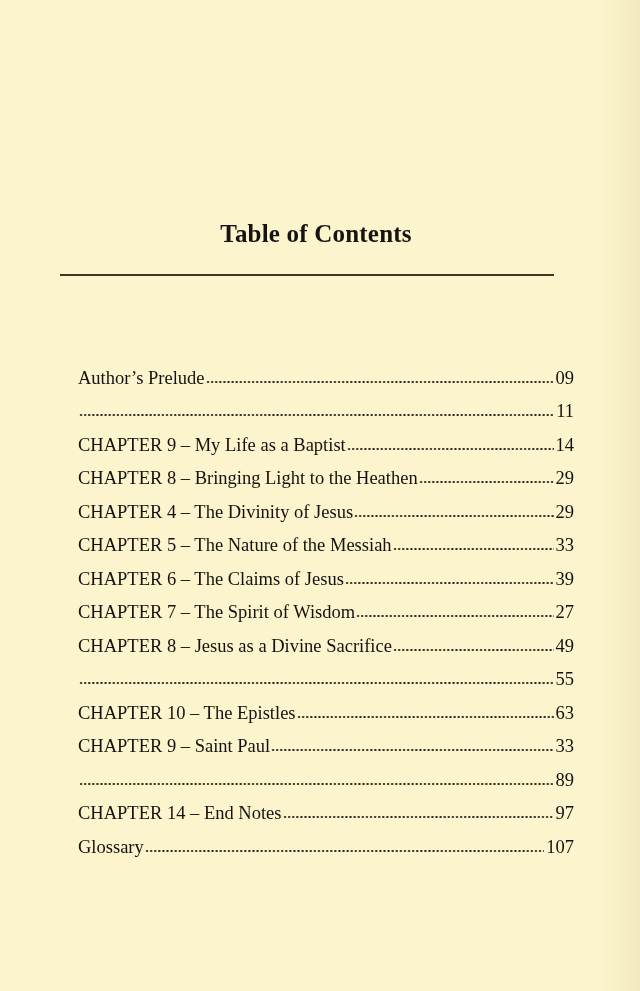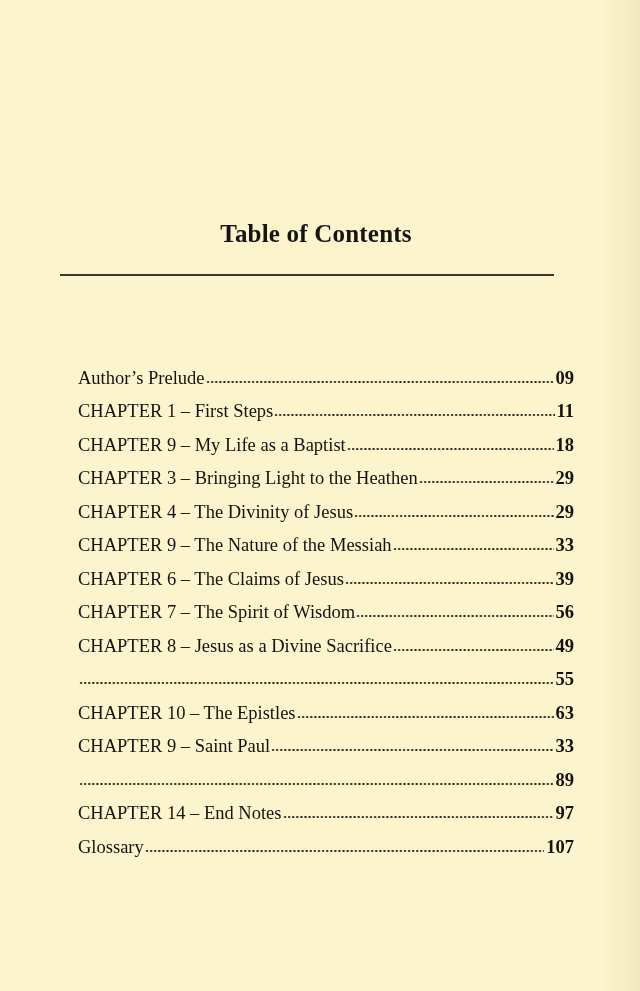--- a/index.html
+++ b/index.html
@@ -71,70 +71,68 @@
       background-image: radial-gradient(circle, #2a2620 0.9px, rgba(0,0,0,0) 1.1px);
       background-size: 4.1px 2px;
       background-repeat: repeat-x;
       background-position: left center;
       position: relative;
       top: -1px;
     }
     .toc-page {
       flex: 0 0 auto;
       color: #141210;
-      font-weight: bold;
     }
   </style>
 </head>
 <body>
 
 <div class="page">
   <h1 class="title" style="margin:8px;font-weight:bold;">Table of Contents</h1>
   <div class="rule"></div>
 
   <ul class="toc">
     <li class="toc-row">
       <span class="toc-label">Author’s Prelude</span>
       <span class="toc-leader"></span>
       <span class="toc-page">09</span>
     </li>
     <li class="toc-row">
-      <span class="toc-label">CHAPTER 1 – First Steps</span>
       <span class="toc-leader"></span>
       <span class="toc-page">11</span>
     </li>
     <li class="toc-row">
       <span class="toc-label">CHAPTER 9 – My Life as a Baptist</span>
       <span class="toc-leader"></span>
-      <span class="toc-page">18</span>
+      <span class="toc-page">14</span>
     </li>
     <li class="toc-row">
-      <span class="toc-label">CHAPTER 3 – Bringing Light to the Heathen</span>
+      <span class="toc-label">CHAPTER 8 – Bringing Light to the Heathen</span>
       <span class="toc-leader"></span>
       <span class="toc-page">29</span>
     </li>
     <li class="toc-row">
       <span class="toc-label">CHAPTER 4 – The Divinity of Jesus</span>
       <span class="toc-leader"></span>
       <span class="toc-page">29</span>
     </li>
     <li class="toc-row">
-      <span class="toc-label">CHAPTER 9 – The Nature of the Messiah</span>
+      <span class="toc-label">CHAPTER 5 – The Nature of the Messiah</span>
       <span class="toc-leader"></span>
       <span class="toc-page">33</span>
     </li>
     <li class="toc-row">
       <span class="toc-label">CHAPTER 6 – The Claims of Jesus</span>
       <span class="toc-leader"></span>
       <span class="toc-page">39</span>
     </li>
     <li class="toc-row">
       <span class="toc-label">CHAPTER 7 – The Spirit of Wisdom</span>
       <span class="toc-leader"></span>
-      <span class="toc-page">56</span>
+      <span class="toc-page">27</span>
     </li>
     <li class="toc-row">
       <span class="toc-label">CHAPTER 8 – Jesus as a Divine Sacrifice</span>
       <span class="toc-leader"></span>
       <span class="toc-page">49</span>
     </li>
     <li class="toc-row">
       <span class="toc-leader"></span>
       <span class="toc-page">55</span>
     </li>

